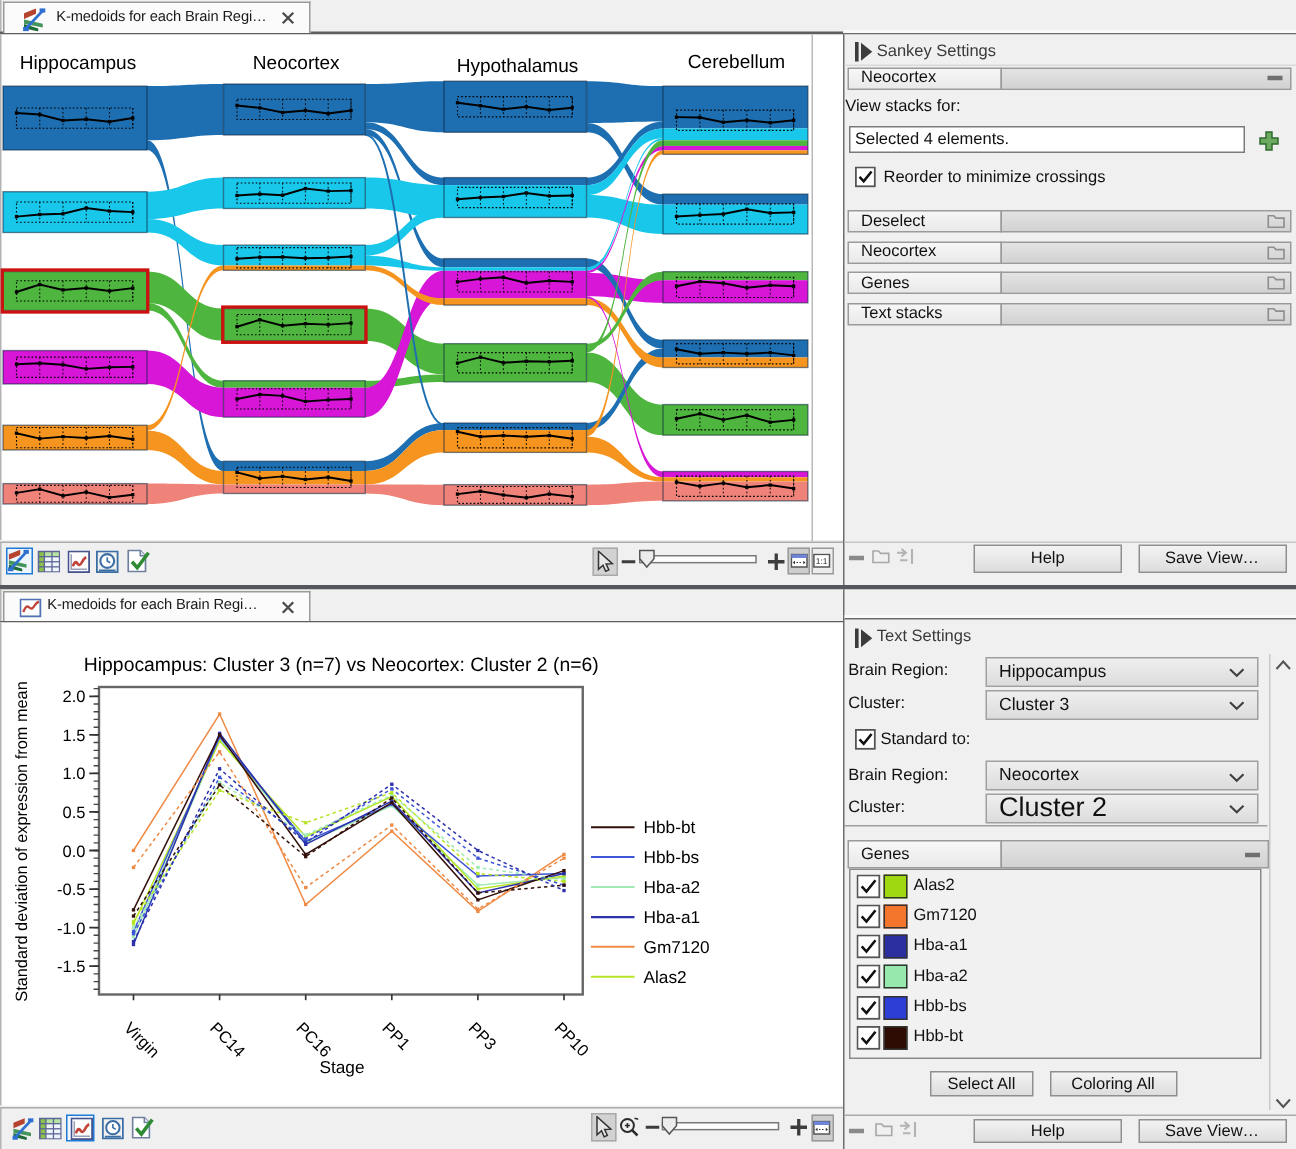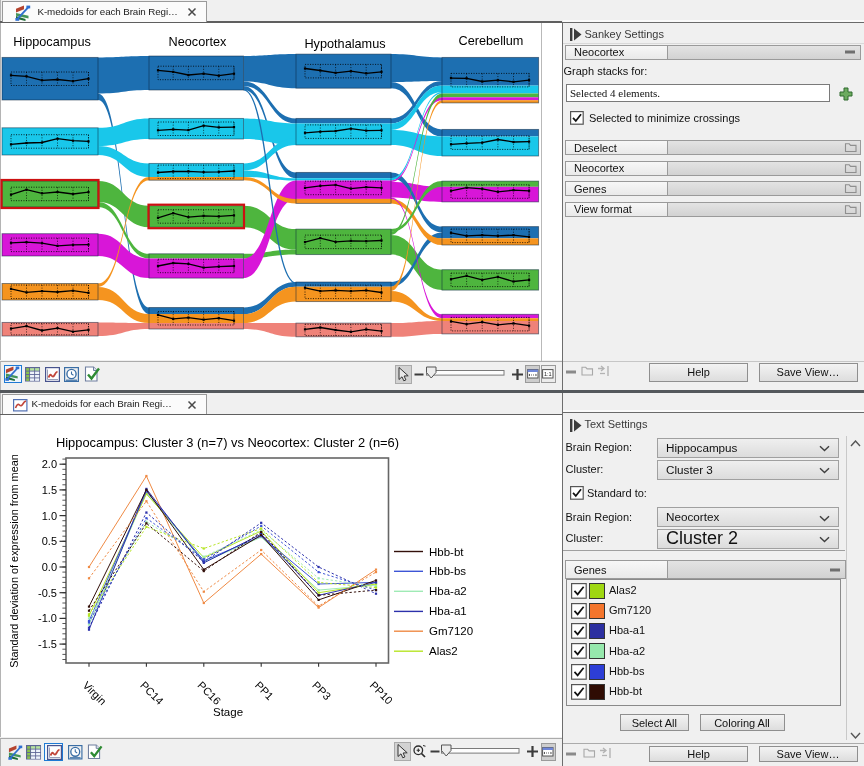--- a/index.html
+++ b/index.html
@@ -539,33 +539,33 @@
   </svg>
 <span style="position:absolute;left:584.5px;top:27.5px;font-size:11px;color:#3a3a3a;">Sankey Settings</span>
 <div style="position:absolute;left:563px;top:43.2px;width:301px;height:1px;background:#d9d9d9;"></div>
 <div style="position:absolute;left:565px;top:44.5px;width:102.5px;height:15px;background:linear-gradient(#f7f7f7,#e9e9e9);border:1px solid #9a9a9a;box-sizing:border-box;">
     <span style="position:absolute;left:8px;top:50%;transform:translateY(-52%);font-size:11px;color:#111;">Neocortex</span>
   </div>
 <div style="position:absolute;left:666.5px;top:44.5px;width:194.5px;height:15px;background:linear-gradient(#e3e3e3,#d2d2d2);border:1px solid #9a9a9a;box-sizing:border-box;"></div>
 <svg width="14" height="8" style="position:absolute;left:844px;top:49.0px">
     <rect x="1" y="1.5" width="10" height="3" fill="#6f6f6f"></rect>
   </svg>
-<span style="position:absolute;left:563.5px;top:65px;font-size:11px;color:#111;">Graph stacks for:</span>
+<span style="position:absolute;left:563.5px;top:65px;font-size:11px;color:#111;">View stacks for:</span>
 <div style="position:absolute;left:566px;top:84px;width:264px;height:17.5px;background:#fff;border:1px solid #7a7a7a;"></div>
-<span style="position:absolute;left:570px;top:86.5px;font-size:11px;color:#111;font-family:Liberation Serif, serif;">Selected 4 elements.</span>
+<span style="position:absolute;left:570px;top:86.5px;font-size:11px;color:#111;">Selected 4 elements.</span>
 <svg width="14" height="14" style="position:absolute;left:838.5px;top:86.5px">
     <path d="M5,1 H9 V5 H13 V9 H9 V13 H5 V9 H1 V5 H5 Z" fill="#6cab5f" stroke="#2e6b2e" stroke-width="1"></path>
   </svg>
 <svg width="15" height="15" style="position:absolute;left:570px;top:110.5px">
     <g transform="translate(0,0)">
       <rect x="0.6" y="0.6" width="12.600000000000001" height="12.600000000000001" fill="#fff" stroke="#555" stroke-width="1.2"></rect>
       <path d="M3.036,6.9 L5.796,9.936 L11.040000000000001,3.312" fill="none" stroke="#111" stroke-width="1.7"></path>
     </g>
   </svg>
-<span style="position:absolute;left:589px;top:111.5px;font-size:11px;color:#111;">Selected to minimize crossings</span>
+<span style="position:absolute;left:589px;top:111.5px;font-size:11px;color:#111;">Reorder to minimize crossings</span>
 <div style="position:absolute;left:565px;top:140px;width:102.5px;height:15px;background:linear-gradient(#f7f7f7,#e9e9e9);border:1px solid #9a9a9a;box-sizing:border-box;">
     <span style="position:absolute;left:8px;top:50%;transform:translateY(-52%);font-size:11px;color:#111;">Deselect</span>
   </div>
 <div style="position:absolute;left:666.5px;top:140px;width:194.5px;height:15px;background:linear-gradient(#e3e3e3,#d2d2d2);border:1px solid #9a9a9a;box-sizing:border-box;"></div>
 <svg width="14" height="12" style="position:absolute;left:844px;top:142.0px">
     <g transform="translate(1,0)">
       <path d="M0.5,9.5 V1.8 H4.2 L5.6,3.4 H11 V9.5 Z" fill="none" stroke="#8f8f8f" stroke-width="1.1"></path>
     </g>
   </svg>
 <div style="position:absolute;left:565px;top:160.5px;width:102.5px;height:15px;background:linear-gradient(#f7f7f7,#e9e9e9);border:1px solid #9a9a9a;box-sizing:border-box;">
@@ -580,21 +580,21 @@
 <div style="position:absolute;left:565px;top:181px;width:102.5px;height:15px;background:linear-gradient(#f7f7f7,#e9e9e9);border:1px solid #9a9a9a;box-sizing:border-box;">
     <span style="position:absolute;left:8px;top:50%;transform:translateY(-52%);font-size:11px;color:#111;">Genes</span>
   </div>
 <div style="position:absolute;left:666.5px;top:181px;width:194.5px;height:15px;background:linear-gradient(#e3e3e3,#d2d2d2);border:1px solid #9a9a9a;box-sizing:border-box;"></div>
 <svg width="14" height="12" style="position:absolute;left:844px;top:183.0px">
     <g transform="translate(1,0)">
       <path d="M0.5,9.5 V1.8 H4.2 L5.6,3.4 H11 V9.5 Z" fill="none" stroke="#8f8f8f" stroke-width="1.1"></path>
     </g>
   </svg>
 <div style="position:absolute;left:565px;top:201.5px;width:102.5px;height:15px;background:linear-gradient(#f7f7f7,#e9e9e9);border:1px solid #9a9a9a;box-sizing:border-box;">
-    <span style="position:absolute;left:8px;top:50%;transform:translateY(-52%);font-size:11px;color:#111;">View format</span>
+    <span style="position:absolute;left:8px;top:50%;transform:translateY(-52%);font-size:11px;color:#111;">Text stacks</span>
   </div>
 <div style="position:absolute;left:666.5px;top:201.5px;width:194.5px;height:15px;background:linear-gradient(#e3e3e3,#d2d2d2);border:1px solid #9a9a9a;box-sizing:border-box;"></div>
 <svg width="14" height="12" style="position:absolute;left:844px;top:203.5px">
     <g transform="translate(1,0)">
       <path d="M0.5,9.5 V1.8 H4.2 L5.6,3.4 H11 V9.5 Z" fill="none" stroke="#8f8f8f" stroke-width="1.1"></path>
     </g>
   </svg>
 <div style="position:absolute;left:563px;top:360.8px;width:301px;height:1px;background:#c6c6c6;"></div>
 <svg width="12" height="5" style="position:absolute;left:566px;top:369.5px">
     <rect x="0" y="0.5" width="10" height="3" fill="#8a8a8a"></rect>

